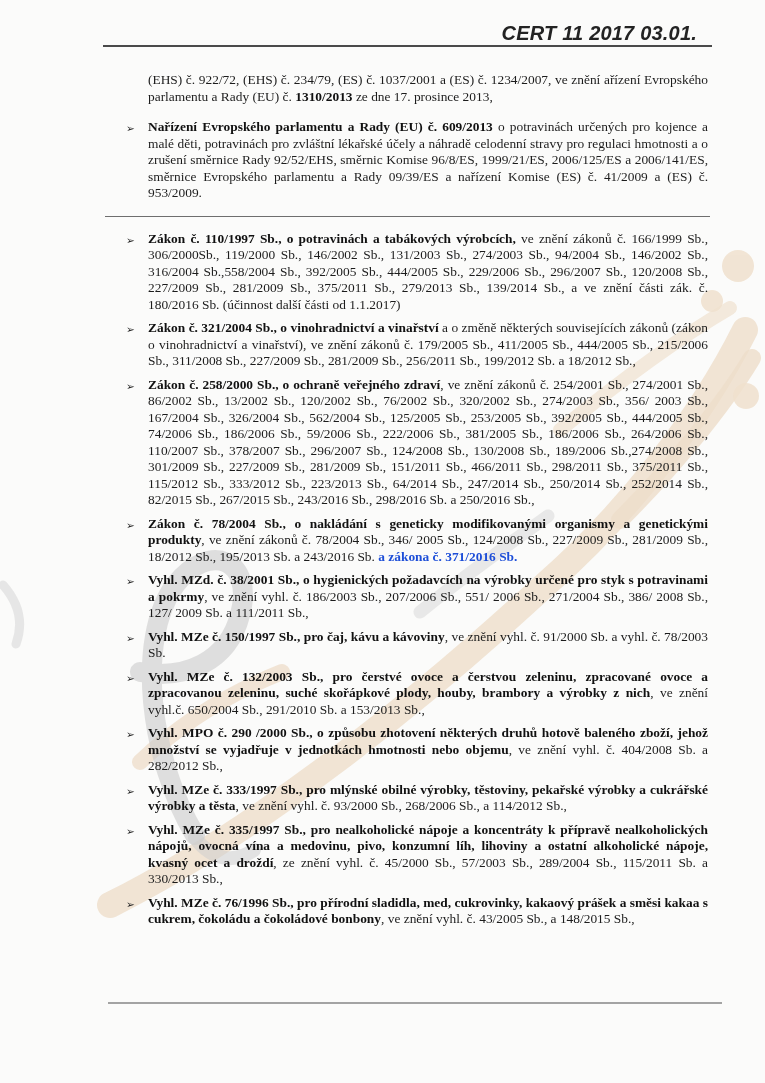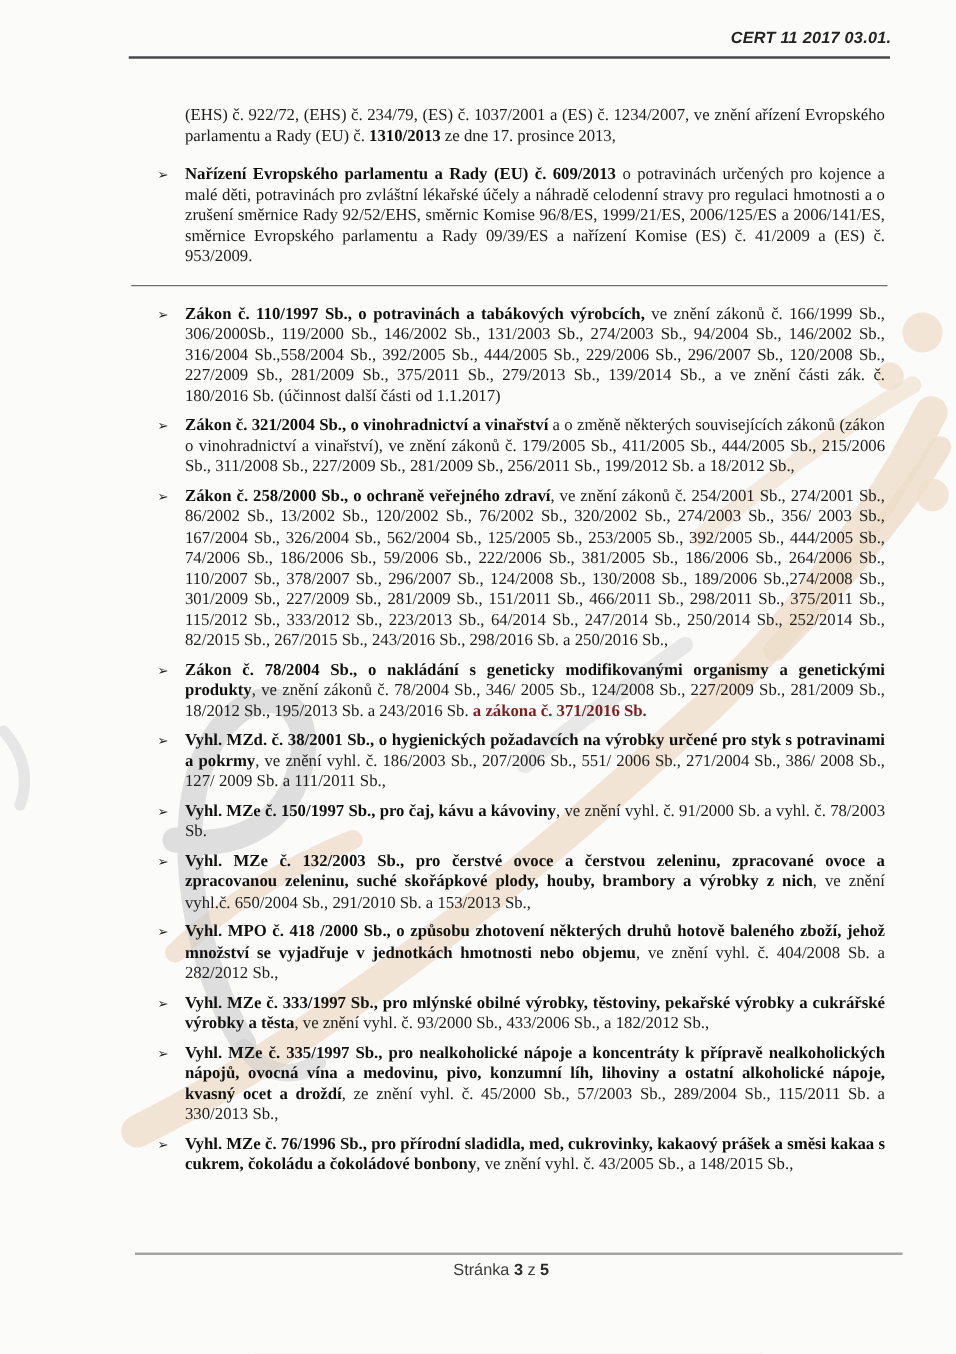--- a/index.html
+++ b/index.html
@@ -7,43 +7,43 @@
     position:relative;
     width:765px;height:1083px;
     background:#fbfbfa;
     font-family:"Liberation Serif","DejaVu Serif",serif;
     color:#1c1c1c;
     overflow:hidden;
     margin:0 auto;
   }
   .watermark{position:absolute;left:0;top:0;z-index:0;pointer-events:none;}
   .header-code{
-    position:absolute;top:22px;right:52px;z-index:2;
+    position:absolute;top:22px;right:68px;z-index:2;
     font-family:"Liberation Sans","DejaVu Sans",sans-serif;
-    font-style:italic;font-weight:bold;font-size:13px;color:#232323;
+    font-style:italic;font-weight:bold;font-size:20px;color:#232323;
     letter-spacing:.2px;
   }
   .header-rule{position:absolute;top:45px;left:103px;width:609px;height:2px;background:#4a4a4a;z-index:2;}
   .content{position:absolute;top:72px;left:148px;width:560px;z-index:1;}
-  .intro{font-size:13.4px;line-height:16.5px;text-align:justify;margin:12px 0 14px 0;}
+  .intro{font-size:13.4px;line-height:16.5px;text-align:justify;margin:0 0 14px 0;}
   ul.reg-list{list-style:none;margin:0;padding:0;}
   li.reg-item{
     position:relative;
     font-size:13.4px;line-height:16.5px;
     text-align:justify;
     margin:0 0 7px 0;
   }
   li.reg-item:last-child{margin-bottom:0;}
   .bullet{
     position:absolute;left:-22px;top:1px;
     font-family:"DejaVu Sans",sans-serif;
     font-size:10.5px;color:#222;
   }
   .b{font-weight:bold;color:#111;}
-  .red{font-weight:bold;color:#7f1d1d;}
+  .red{font-weight:bold;color:#1d4ed8;}
   .divider{height:1px;background:#6e6e6e;margin:14px 0 14px -43px;width:605px;}
   .footer-rule{position:absolute;top:1002px;left:108px;width:614px;height:2px;background:#a3a3a3;z-index:2;}
   .footer-text{
     position:absolute;top:1008px;left:40px;width:722px;z-index:2;
     text-align:center;
     font-family:"Liberation Sans","DejaVu Sans",sans-serif;
     font-size:13px;color:#3a3a3a;
   }
   .footer-text .b{color:#2b2b2b;}
 </style>
@@ -84,24 +84,23 @@
     <div class="divider"></div>
 
     <ul class="reg-list">
       <li class="reg-item"><span class="bullet">➢</span><span class="b">Zákon č. 110/1997 Sb., o potravinách a tabákových výrobcích,</span><span> ve znění zákonů č. 166/1999 Sb., 306/2000Sb., 119/2000 Sb., 146/2002 Sb., 131/2003 Sb., 274/2003 Sb., 94/2004 Sb., 146/2002 Sb., 316/2004 Sb.,558/2004 Sb., 392/2005 Sb., 444/2005 Sb., 229/2006 Sb., 296/2007 Sb., 120/2008 Sb., 227/2009 Sb., 281/2009 Sb., 375/2011 Sb., 279/2013 Sb., 139/2014 Sb., a ve znění části zák. č. 180/2016 Sb. (účinnost další části od 1.1.2017)</span></li>
       <li class="reg-item"><span class="bullet">➢</span><span class="b">Zákon č. 321/2004 Sb., o vinohradnictví a vinařství</span><span> a o změně některých souvisejících zákonů (zákon o vinohradnictví a vinařství), ve znění zákonů č. 179/2005 Sb., 411/2005 Sb., 444/2005 Sb., 215/2006 Sb., 311/2008 Sb., 227/2009 Sb., 281/2009 Sb., 256/2011 Sb., 199/2012 Sb. a 18/2012 Sb.,</span></li>
       <li class="reg-item"><span class="bullet">➢</span><span class="b">Zákon č. 258/2000 Sb., o ochraně veřejného zdraví</span><span>, ve znění zákonů č. 254/2001 Sb., 274/2001 Sb., 86/2002 Sb., 13/2002 Sb., 120/2002 Sb., 76/2002 Sb., 320/2002 Sb., 274/2003 Sb., 356/ 2003 Sb., 167/2004 Sb., 326/2004 Sb., 562/2004 Sb., 125/2005 Sb., 253/2005 Sb., 392/2005 Sb., 444/2005 Sb., 74/2006 Sb., 186/2006 Sb., 59/2006 Sb., 222/2006 Sb., 381/2005 Sb., 186/2006 Sb., 264/2006 Sb., 110/2007 Sb., 378/2007 Sb., 296/2007 Sb., 124/2008 Sb., 130/2008 Sb., 189/2006 Sb.,274/2008 Sb., 301/2009 Sb., 227/2009 Sb., 281/2009 Sb., 151/2011 Sb., 466/2011 Sb., 298/2011 Sb., 375/2011 Sb., 115/2012 Sb., 333/2012 Sb., 223/2013 Sb., 64/2014 Sb., 247/2014 Sb., 250/2014 Sb., 252/2014 Sb., 82/2015 Sb., 267/2015 Sb., 243/2016 Sb., 298/2016 Sb. a 250/2016 Sb.,</span></li>
       <li class="reg-item"><span class="bullet">➢</span><span class="b">Zákon č. 78/2004 Sb., o nakládání s geneticky modifikovanými organismy a genetickými produkty</span><span>, ve znění zákonů č. 78/2004 Sb., 346/ 2005 Sb., 124/2008 Sb., 227/2009 Sb., 281/2009 Sb., 18/2012 Sb., 195/2013 Sb. a 243/2016 Sb.</span><span class="red"> a zákona č. 371/2016 Sb.</span></li>
       <li class="reg-item"><span class="bullet">➢</span><span class="b">Vyhl. MZd. č. 38/2001 Sb., o hygienických požadavcích na výrobky určené pro styk s potravinami a pokrmy</span><span>, ve znění vyhl. č. 186/2003 Sb., 207/2006 Sb., 551/ 2006 Sb., 271/2004 Sb., 386/ 2008 Sb., 127/ 2009 Sb. a  111/2011 Sb.,</span></li>
       <li class="reg-item"><span class="bullet">➢</span><span class="b">Vyhl. MZe č. 150/1997 Sb., pro čaj, kávu a kávoviny</span><span>, ve znění vyhl. č. 91/2000 Sb. a vyhl. č. 78/2003 Sb.</span></li>
       <li class="reg-item"><span class="bullet">➢</span><span class="b">Vyhl. MZe č. 132/2003 Sb., pro čerstvé ovoce a čerstvou zeleninu, zpracované ovoce a zpracovanou zeleninu, suché skořápkové plody, houby, brambory a výrobky z nich</span><span>, ve znění vyhl.č. 650/2004 Sb., 291/2010 Sb. a 153/2013 Sb.,</span></li>
-      <li class="reg-item"><span class="bullet">➢</span><span class="b">Vyhl. MPO č. 418 /2000 Sb., o způsobu zhotovení některých druhů hotově baleného zboží, jehož množství se vyjadřuje v jednotkách hmotnosti nebo objemu</span><span>, ve znění vyhl. č. 404/2008 Sb. a 282/2012 Sb.,</span></li>
-      <li class="reg-item"><span class="bullet">➢</span><span class="b">Vyhl. MZe č. 333/1997 Sb., pro mlýnské obilné výrobky, těstoviny, pekařské výrobky a cukrářské výrobky a těsta</span><span>, ve znění vyhl. č. 93/2000 Sb., 433/2006 Sb., a 182/2012 Sb.,</span></li>
+      <li class="reg-item"><span class="bullet">➢</span><span class="b">Vyhl. MPO č. 290 /2000 Sb., o způsobu zhotovení některých druhů hotově baleného zboží, jehož množství se vyjadřuje v jednotkách hmotnosti nebo objemu</span><span>, ve znění vyhl. č. 404/2008 Sb. a 282/2012 Sb.,</span></li>
+      <li class="reg-item"><span class="bullet">➢</span><span class="b">Vyhl. MZe č. 333/1997 Sb., pro mlýnské obilné výrobky, těstoviny, pekařské výrobky a cukrářské výrobky a těsta</span><span>, ve znění vyhl. č. 93/2000 Sb., 268/2006 Sb., a 114/2012 Sb.,</span></li>
       <li class="reg-item"><span class="bullet">➢</span><span class="b">Vyhl. MZe č. 335/1997 Sb., pro nealkoholické nápoje a koncentráty k přípravě nealkoholických nápojů, ovocná vína a medovinu, pivo, konzumní líh, lihoviny a ostatní alkoholické nápoje, kvasný ocet a droždí</span><span>, ze znění vyhl. č. 45/2000 Sb., 57/2003 Sb., 289/2004 Sb., 115/2011 Sb. a 330/2013 Sb.,</span></li>
       <li class="reg-item"><span class="bullet">➢</span><span class="b">Vyhl. MZe č. 76/1996 Sb., pro přírodní sladidla, med, cukrovinky, kakaový prášek a směsi kakaa s cukrem, čokoládu a čokoládové bonbony</span><span>, ve znění vyhl. č. 43/2005 Sb., a 148/2015 Sb.,</span></li>
     </ul>
 
   </div>
 
   <div class="footer-rule"></div>
-  <div class="footer-text"><span>Stránka</span> <span class="b">3</span> <span>z</span> <span class="b">5</span></div>
 
 </div>
 
 </body></html>

